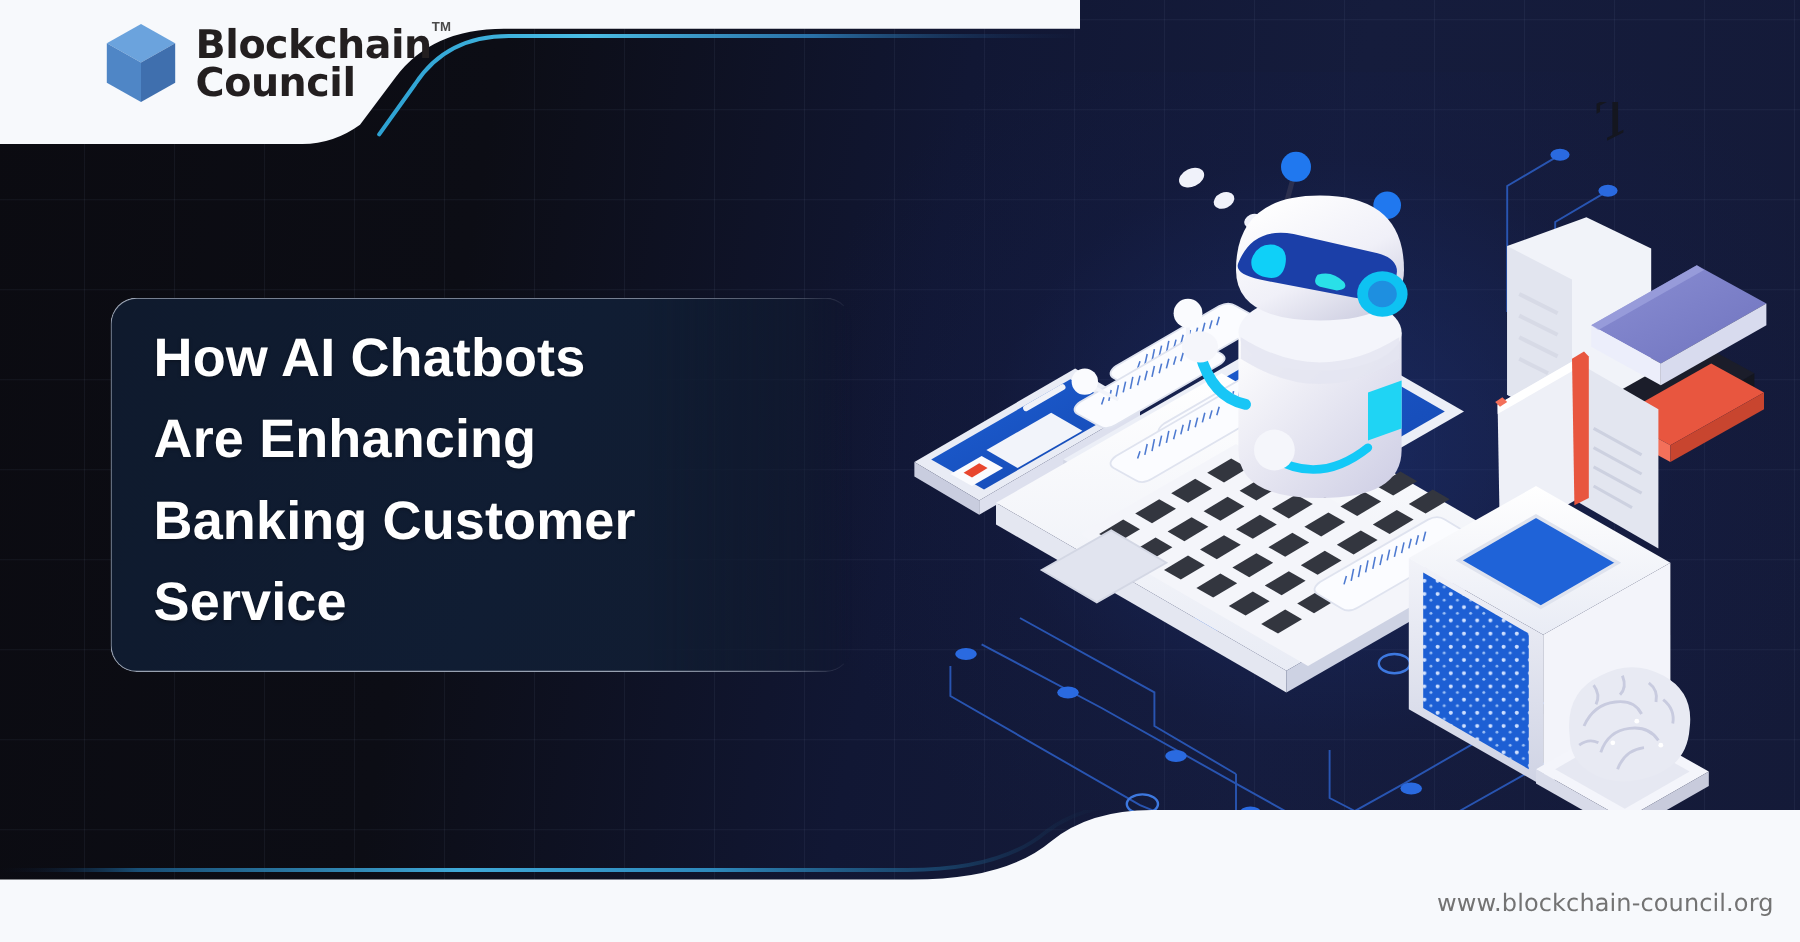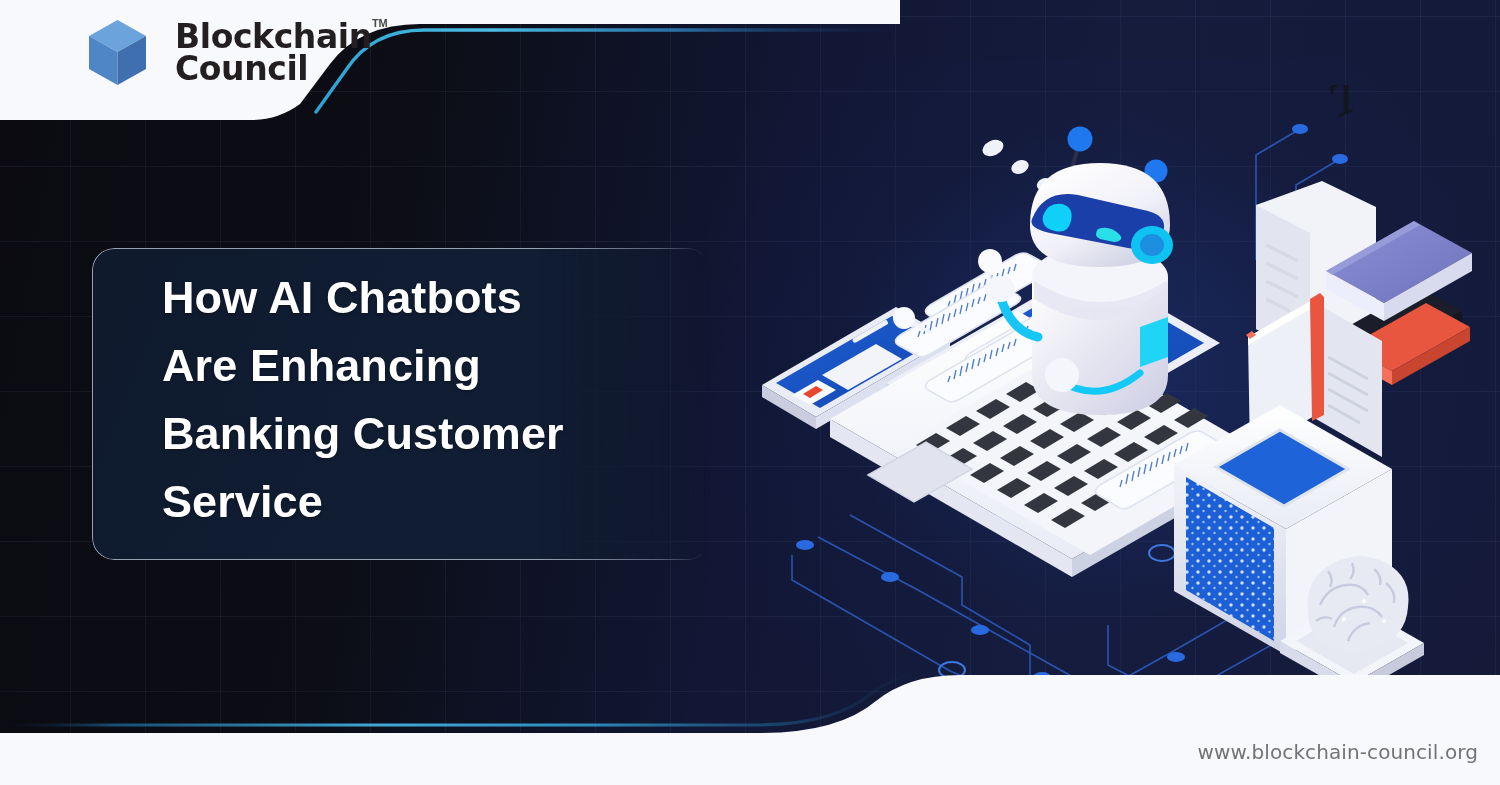--- a/index.html
+++ b/index.html
@@ -35,21 +35,21 @@
     pointer-events:none;
   }
 
   
   .topwhite{position:absolute;left:0;top:0;width:900px;height:120px;pointer-events:none;}
   .botwhite{position:absolute;left:0;bottom:0;width:1500px;height:110px;pointer-events:none;}
 
   
   .logo{
     position:absolute;left:86px;top:18px;
-    display:flex;align-items:center;gap:26px;
+    display:flex;align-items:center;gap:14px;
   }
   .logo-cube{width:63px;height:70px;flex:0 0 auto;}
   .logo-text{position:relative;line-height:.96;}
   .logo-text .l1,.logo-text .l2{
     font-family:"DejaVu Sans", sans-serif;
     font-weight:700;font-size:33px;color:#231f20;letter-spacing:-.4px;
     display:block;
   }
   .logo-tm{
     position:absolute;top:-3px;right:-16px;
@@ -69,21 +69,20 @@
     -webkit-mask-image:linear-gradient(to right,#000 0,#000 72%,rgba(0,0,0,.55) 92%,rgba(0,0,0,0) 100%);
             mask-image:linear-gradient(to right,#000 0,#000 72%,rgba(0,0,0,.55) 92%,rgba(0,0,0,0) 100%);
   }
   .title-text{
     position:absolute;left:128px;top:264px;width:560px;
     font-family:"Liberation Sans", sans-serif;
     font-weight:700;font-size:45px;line-height:68px;
     color:#ffffff;letter-spacing:.1px;
     white-space:pre-line;
     text-shadow:0 1px 3px rgba(0,0,0,.35);
-    margin-left:34px;
   }
 
   
   .url{
     position:absolute;right:22px;bottom:21px;
     font-family:"DejaVu Sans", sans-serif;
     font-size:20px;color:#737373;letter-spacing:.1px;
   }
 
   

